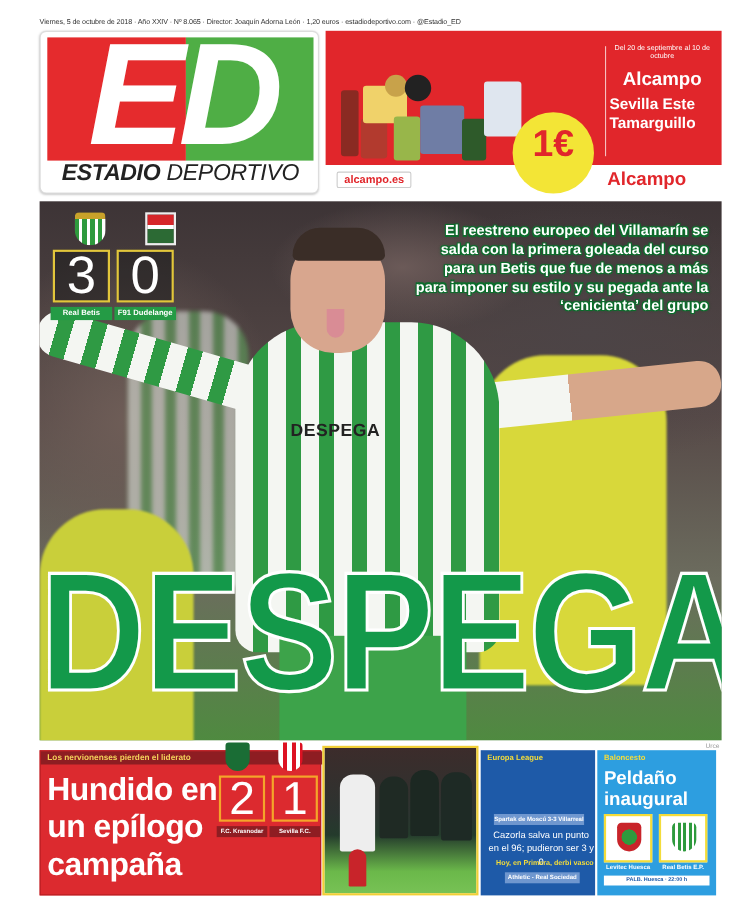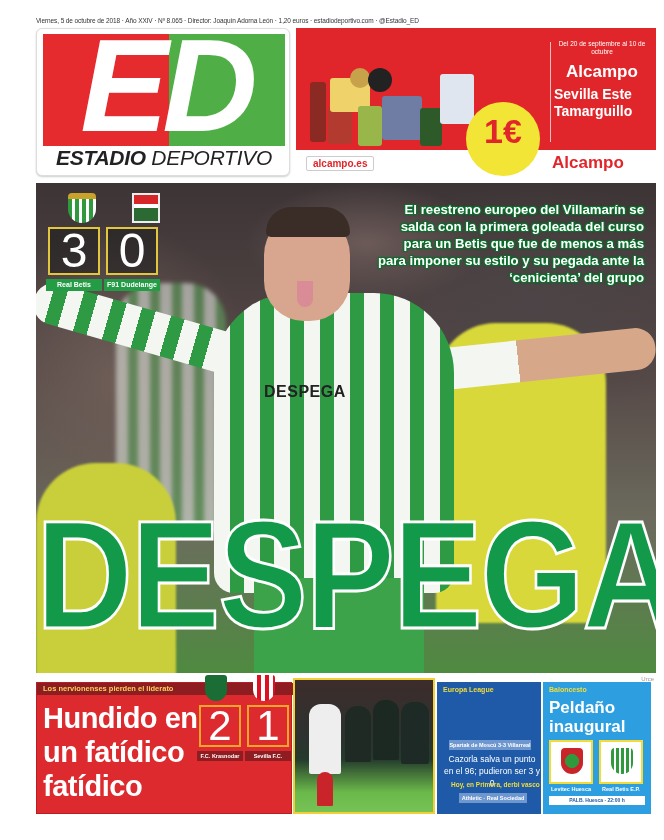--- a/index.html
+++ b/index.html
@@ -166,21 +166,21 @@
   </div>
 
   <div class="standfirst">El reestreno europeo del Villamarín se salda con la primera goleada del curso para un Betis que fue de menos a más para imponer su estilo y su pegada ante la ‘cenicienta’ del grupo</div>
   <div class="headline">DESPEGA</div>
 </div>
 
 <div class="credit">Urce</div>
 
 <div class="sevilla">
   <div class="sev-kicker">Los nervionenses pierden el liderato</div>
-  <div class="sev-title">Hundido en un fatídico fatídico</div>
+  <div class="sev-title">Hundido en un epílogo campaña</div>
   <div class="sev-crest sev-crest-k"></div>
   <div class="sev-crest sev-crest-s"></div>
   <div class="sev-score sev-score-k">2</div>
   <div class="sev-score sev-score-s">1</div>
   <div class="sev-team sev-team-k">F.C. Krasnodar</div>
   <div class="sev-team sev-team-s">Sevilla F.C.</div>
 </div>
 
 <div class="match-photo">
   <div class="mp-player" style="left:14px;top:24px;width:32px;height:70px;background:#eee;"></div>

